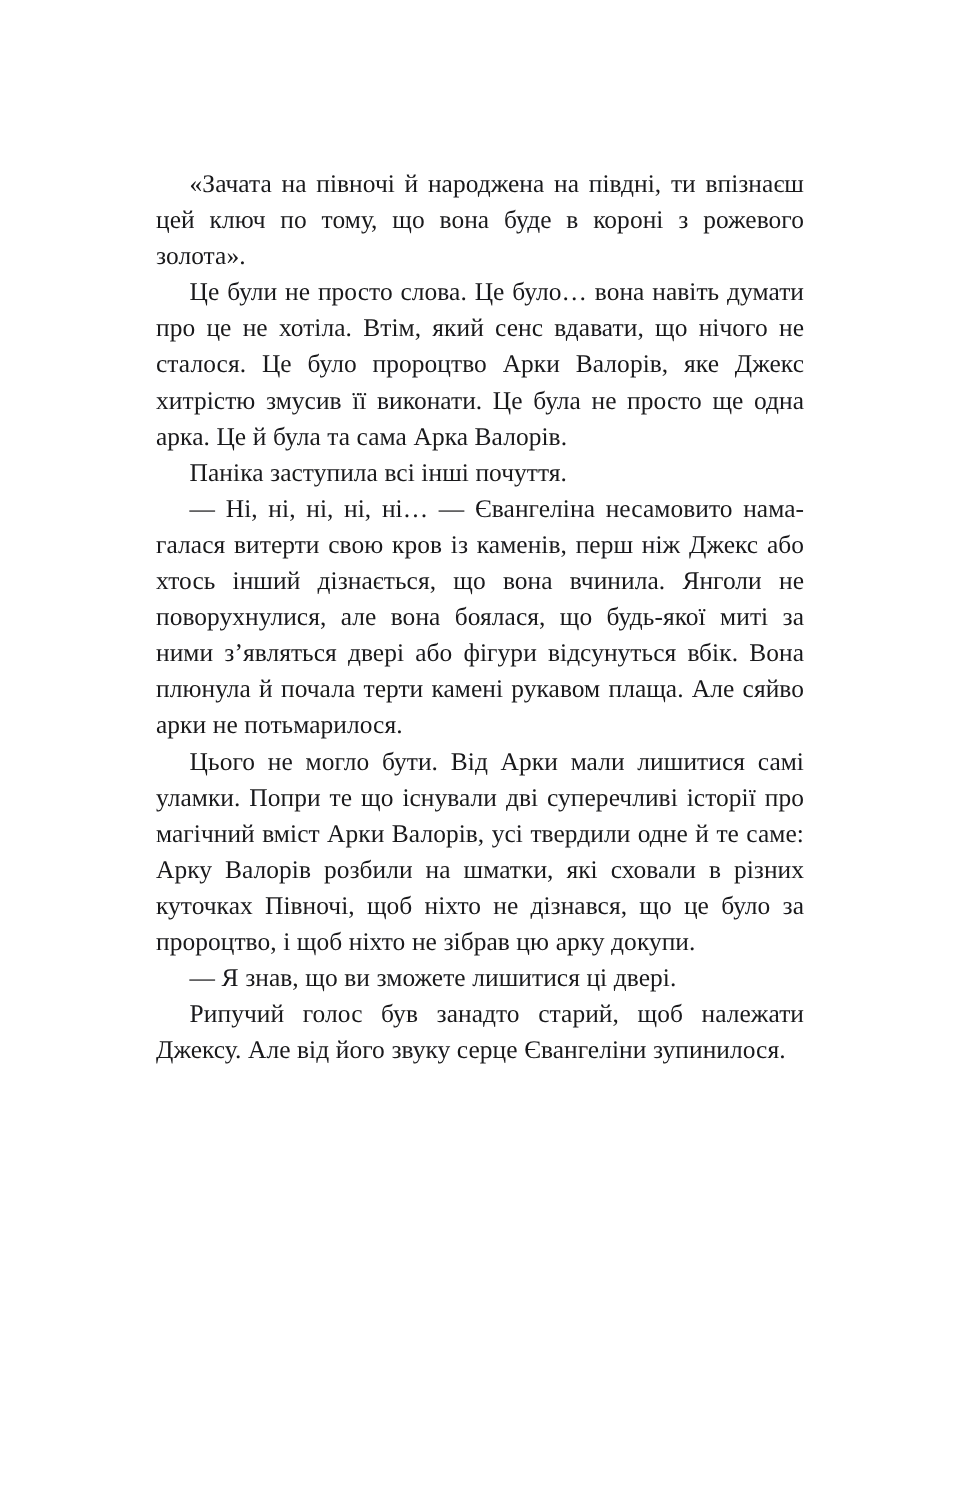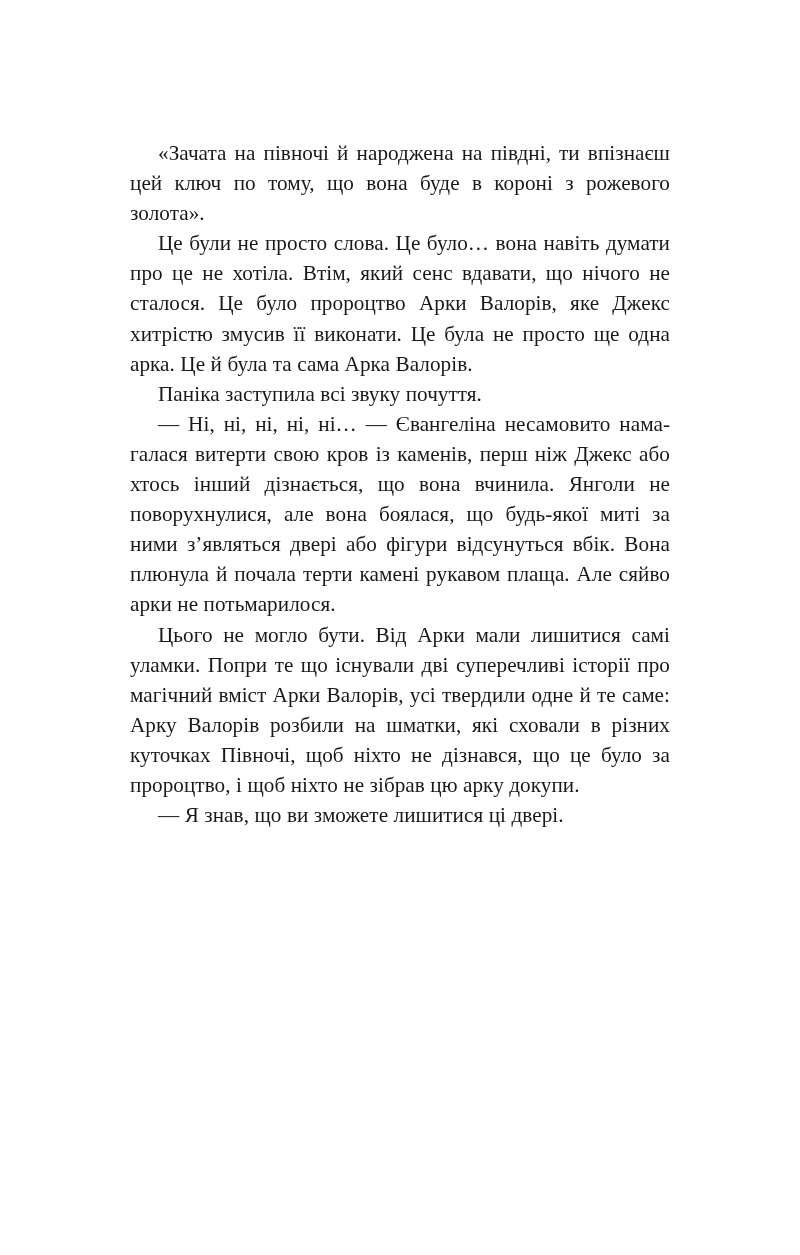--- a/index.html
+++ b/index.html
@@ -54,21 +54,22 @@
   }
 </style>
 </head>
 <body>
 
 <div class="page">
 
   <div class="text-block">
     <p class="para">«Зачата на півночі й народжена на півдні, ти впі­знаєш цей ключ по тому, що вона буде в короні з ро­жевого золота».</p>
     <p class="para">Це були не просто слова. Це було… вона навіть дума­ти про це не хотіла. Втім, який сенс вдавати, що нічого не сталося. Це було пророцтво Арки Валорів, яке Джекс хитрістю змусив її виконати. Це була не просто ще одна арка. Це й була та сама Арка Валорів.</p>
-    <p class="para">Паніка заступила всі звуку почуття.</p>
+    <p class="para">Паніка заступила всі інші почуття.</p>
     <p class="para">— Ні, ні, ні, ні, ні… — Євангеліна несамовито нама­галася витерти свою кров із каменів, перш ніж Джекс або хтось інший дізнається, що вона вчинила. Янголи не поворухнулися, але вона боялася, що будь-якої миті за ними з’являться двері або фігури відсунуться вбік. Вона плюнула й почала терти камені рукавом плаща. Але сяйво арки не потьмарилося.</p>
     <p class="para">Цього не могло бути. Від Арки мали лишитися самі уламки. Попри те що існували дві суперечливі історії про магічний вміст Арки Валорів, усі твердили одне й те саме: Арку Валорів розбили на шматки, які схо­вали в різних куточках Півночі, щоб ніхто не дізнав­ся, що це було за пророцтво, і щоб ніхто не зібрав цю арку докупи.</p>
     <p class="para">— Я знав, що ви зможете лишитися ці двері.</p>
+    <p class="para">Рипучий голос був занадто старий, щоб належати Джексу. Але від його звуку серце Євангеліни зупини­лося.</p>
   </div>
 
   <div class="page-number">23</div>
 
 </div>
 
 </body></html>

